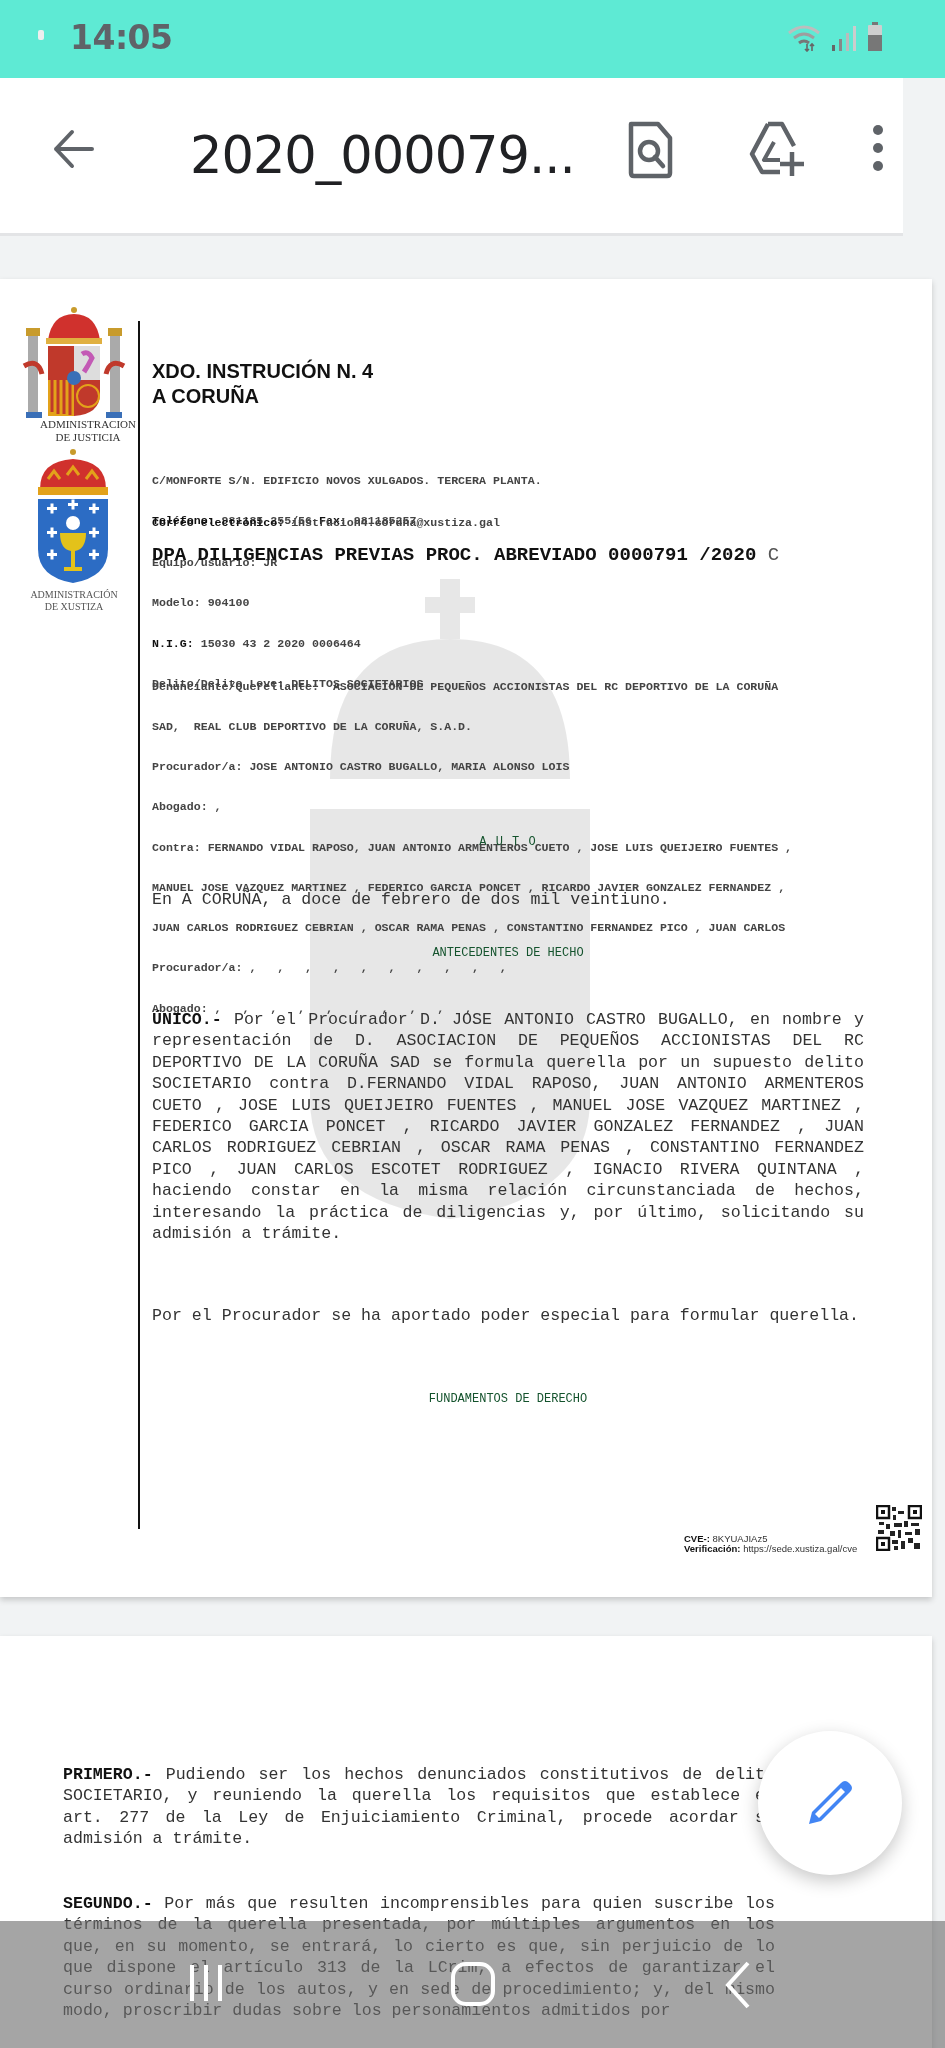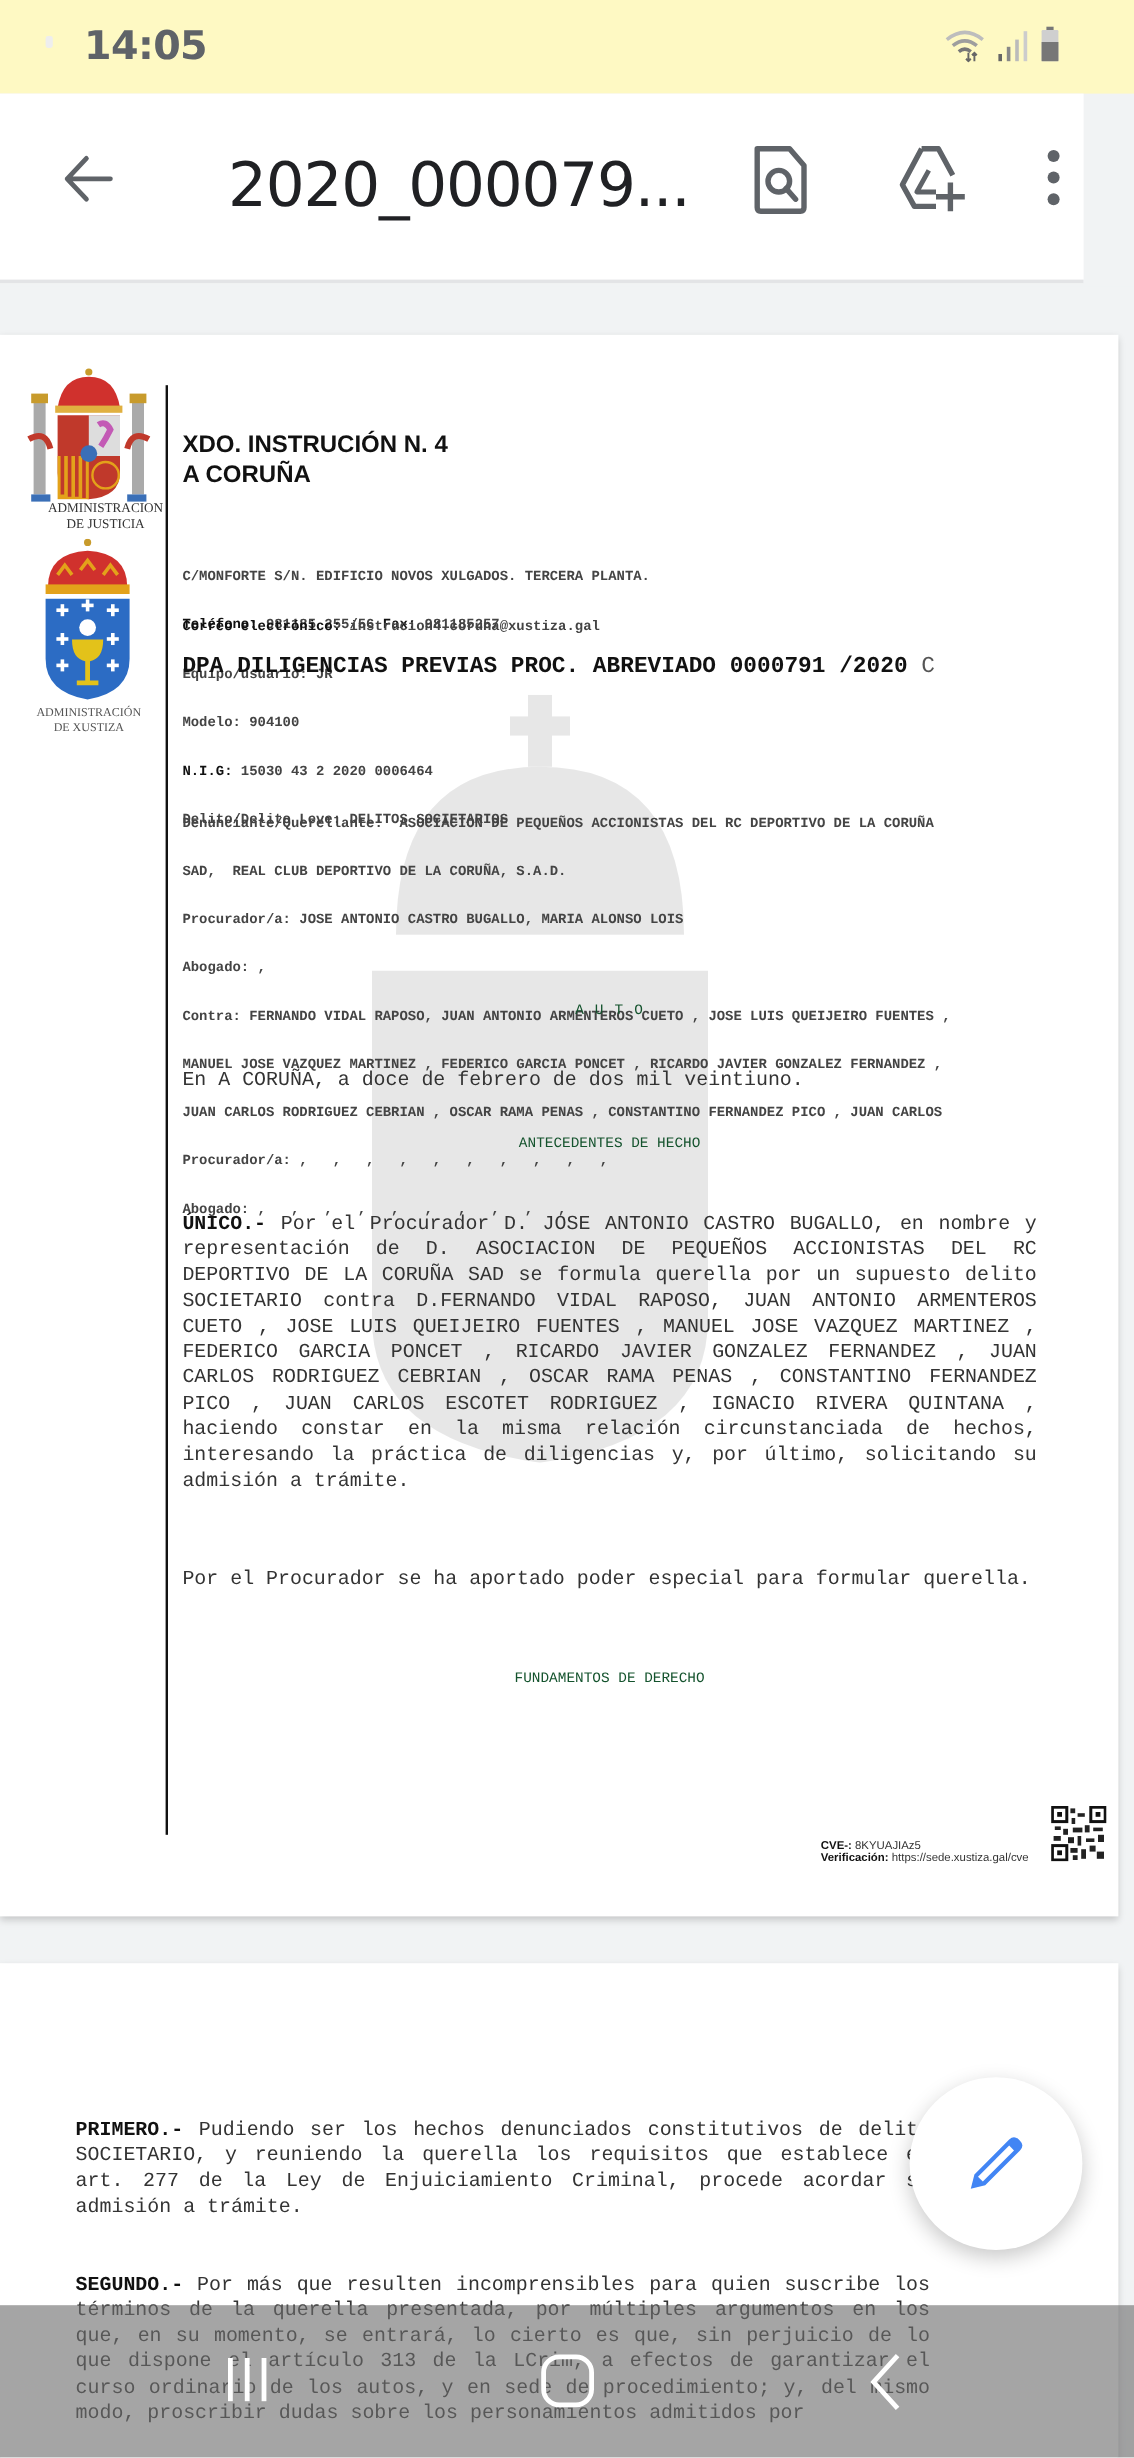--- a/index.html
+++ b/index.html
@@ -1,20 +1,20 @@
 <!DOCTYPE html>
 <html><head>
 <meta charset="utf-8">
 <style>
   * { box-sizing: border-box; margin: 0; padding: 0; }
   html, body { width: 945px; height: 2048px; overflow: hidden; background: #f1f3f4; }
   body { position: relative; font-family: "Liberation Sans", sans-serif; }
 
   
-  .statusbar { position: absolute; left: 0; top: 0; width: 945px; height: 78px; background: #fef9c3; }
+  .statusbar { position: absolute; left: 0; top: 0; width: 945px; height: 78px; background: #5eead4; }
   .status-time { position: absolute; left: 70px; top: 18px; font-size: 33px; color: #5f6368; font-weight: bold; font-family: "DejaVu Sans", sans-serif; letter-spacing: -0.5px; }
   .status-dot { position: absolute; left: 38px; top: 30px; width: 6px; height: 10px; background: #eee; border-radius: 2px; }
   .status-icons { position: absolute; right: 62px; top: 22px; display: flex; gap: 10px; align-items: flex-end; }
 
   
   .appbar { position: absolute; left: 0; top: 78px; width: 903px; height: 158px; background: #ffffff; border-bottom: 3px solid #e3e4e6; }
   .appbar .back { position: absolute; left: 48px; top: 46px; width: 50px; height: 50px; }
   .appbar .title { position: absolute; left: 190px; top: 48px; font-size: 51px; color: #202124; font-family: "DejaVu Sans", sans-serif; letter-spacing: -1px; }
   .appbar .icon-btn { position: absolute; top: 42px; width: 60px; height: 60px; }
 

